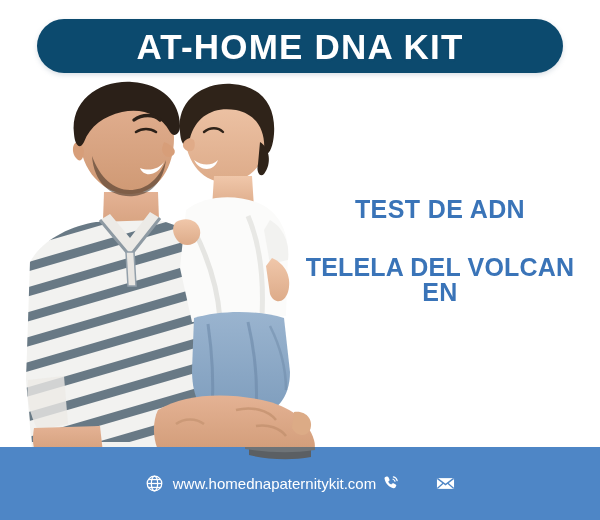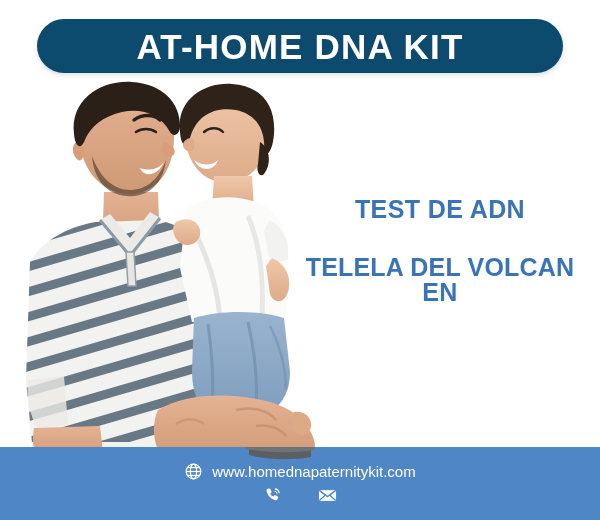--- a/index.html
+++ b/index.html
@@ -88,21 +88,21 @@
     height: 73px;
     background: #4e86c6;
   }
   .footer-rows {
     position: absolute;
     left: 0;
     top: 0;
     width: 600px;
     height: 73px;
     display: flex;
-    flex-direction: column;
+    flex-direction: row;
     justify-content: center;
     gap: 5px;
     z-index: 3;
   }
   .frow {
     display: flex;
     align-items: center;
     justify-content: center;
     gap: 9px;
     color: #ffffff;

